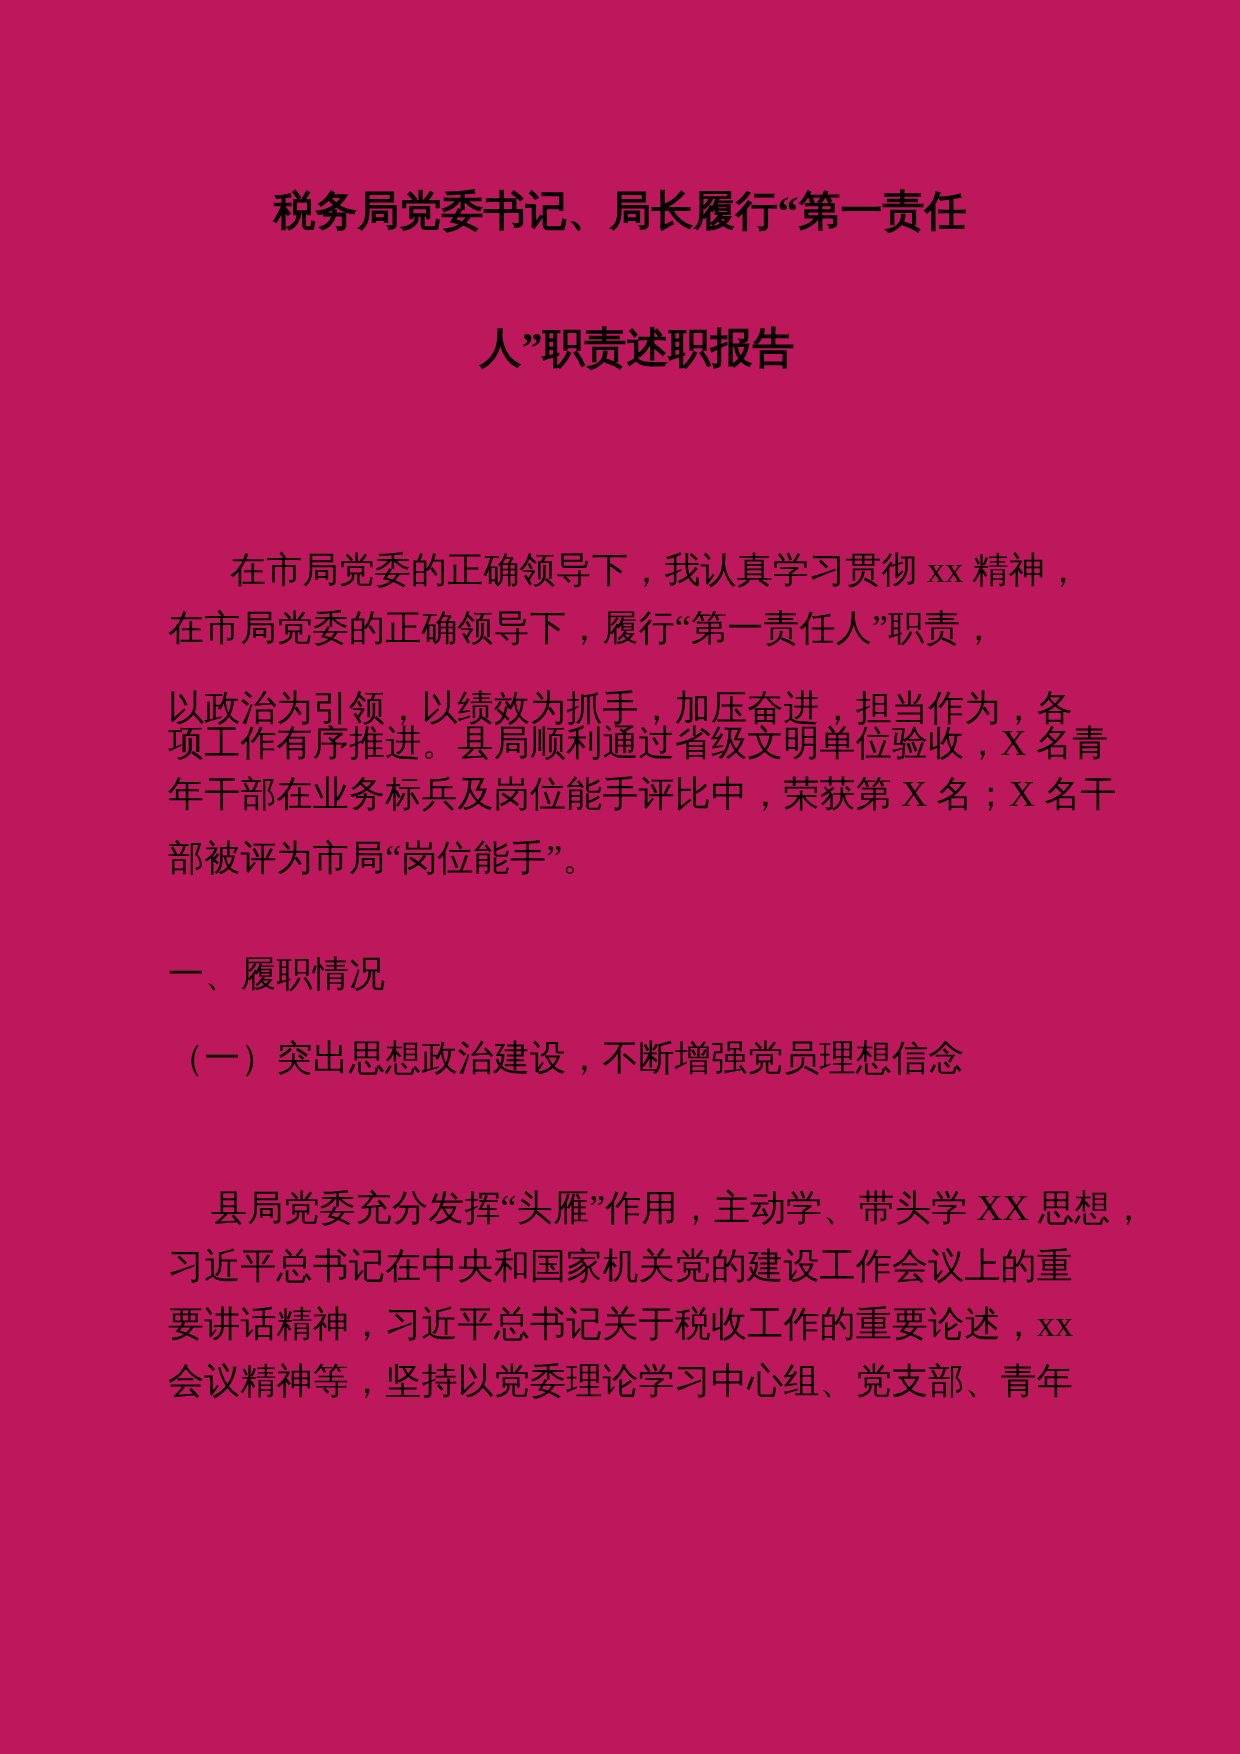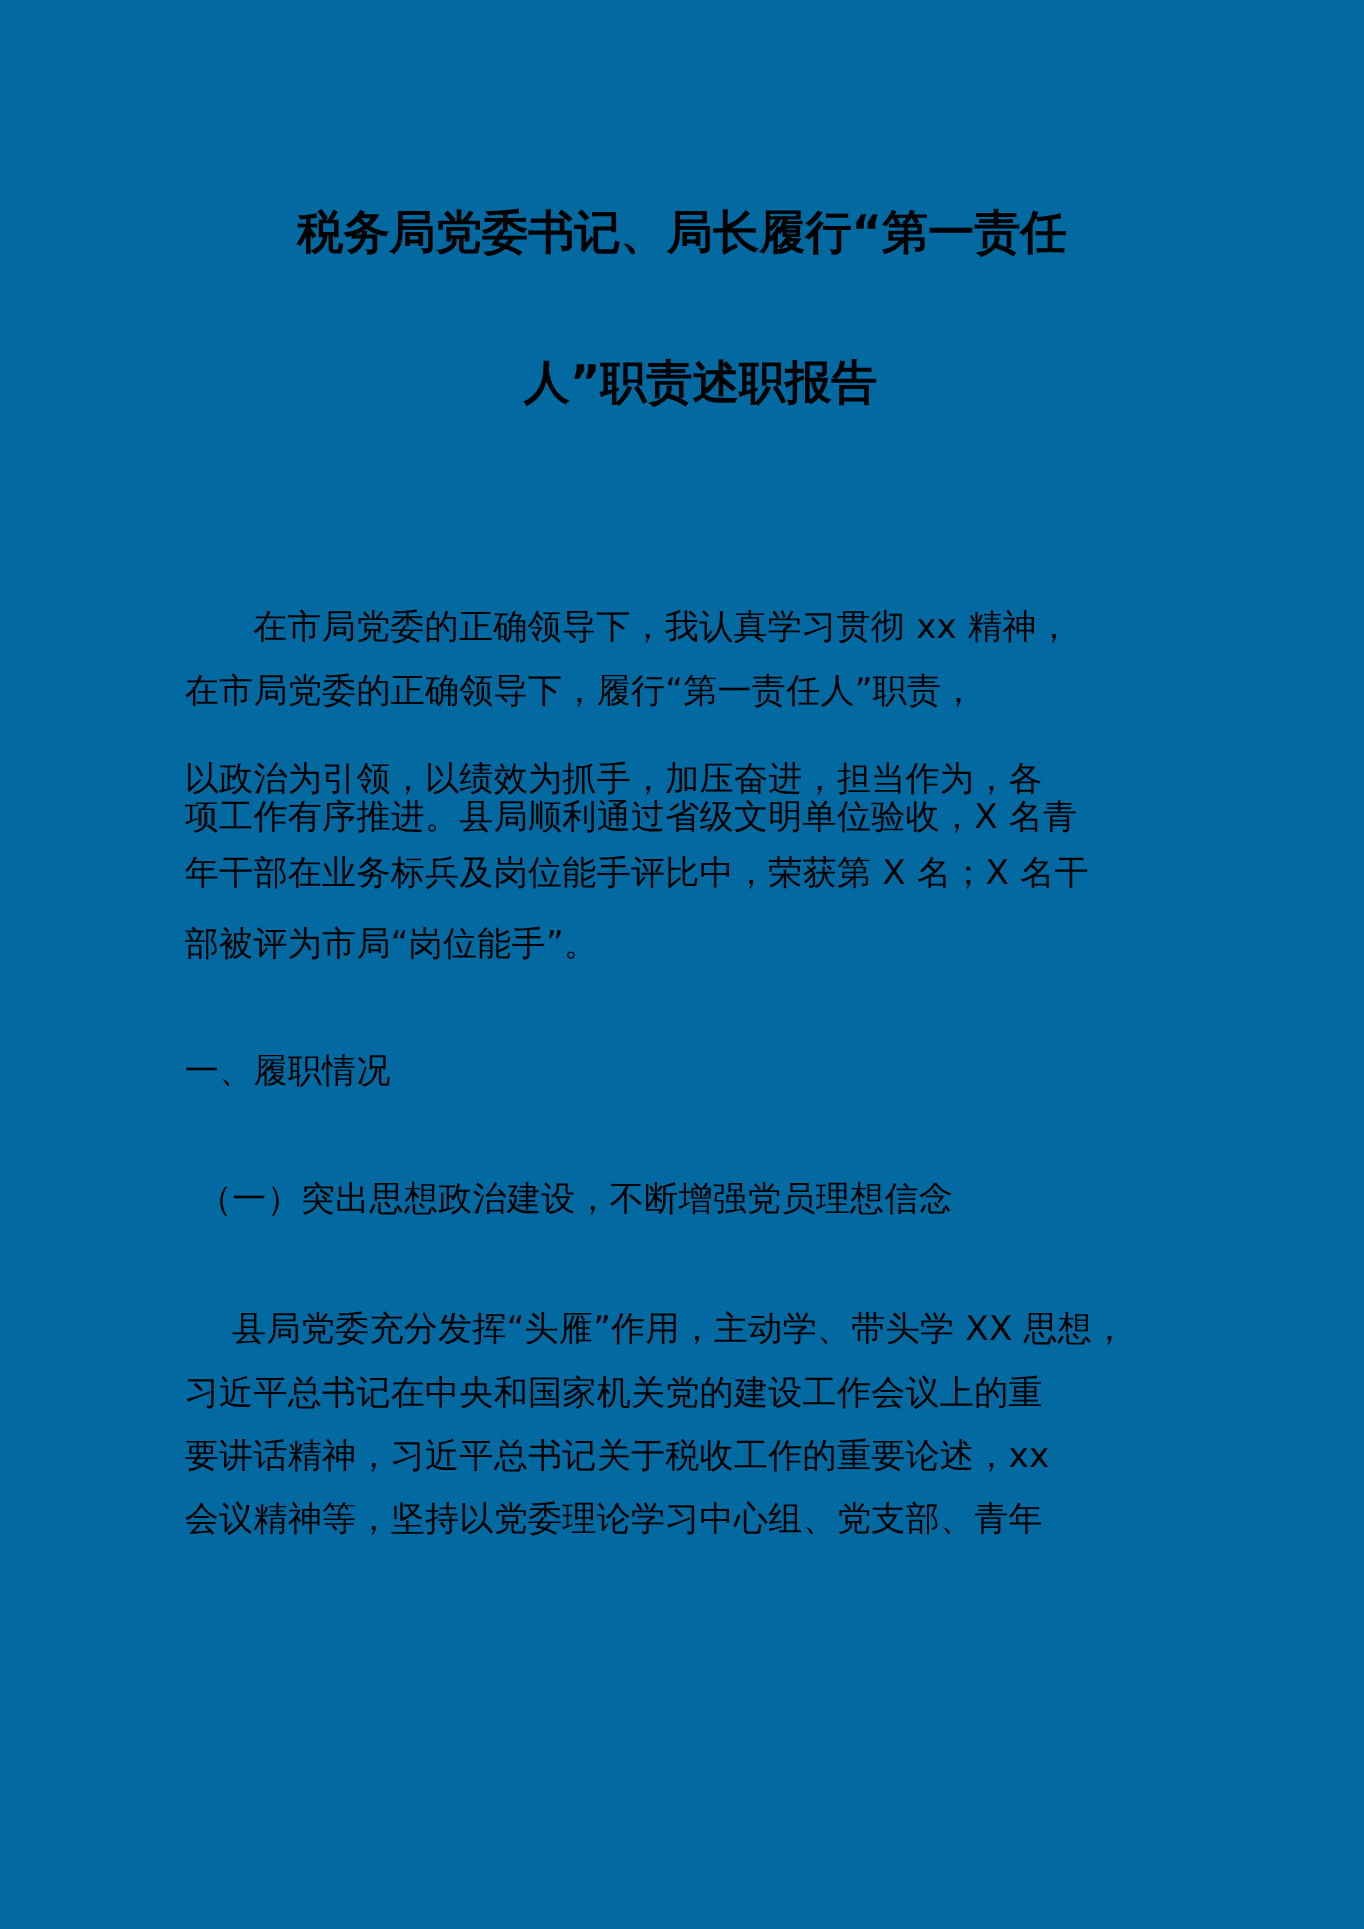--- a/index.html
+++ b/index.html
@@ -13,37 +13,38 @@
       position: relative;
       overflow: hidden;
       font-family: "DejaVu Sans", "Liberation Sans", sans-serif;
       color: #000000;
     }
     .page {
       position: absolute;
       left: 0; top: 0;
       width: 1240px;
       height: 1754px;
-      background: #0369a1;
+      background: #be185d;
+      font-family: Liberation Serif, serif;
     }
     .title-line {
       position: absolute;
       left: 0;
       width: 1240px;
       text-align: center;
       font-weight: bold;
       font-size: 42px;
       line-height: 50px;
       letter-spacing: 0px;
       white-space: nowrap;
     }
     .line {
       position: absolute;
       left: 168px;
-      font-size: 31px;
+      font-size: 36px;
       line-height: 40px;
       white-space: nowrap;
       letter-spacing: 0.2px;
     }
     .indent { left: 230px; }
   </style>
 </head>
 <body>
 
 <div class="page">
@@ -57,21 +58,21 @@
     <div class="line indent" style="top:550px;">在市局党委的正确领导下，我认真学习贯彻 xx 精神，</div>
     <div class="line" style="top:608px;">在市局党委的正确领导下，履行“第一责任人”职责，</div>
     <div class="line" style="top:688px;">以政治为引领，以绩效为抓手，加压奋进，担当作为，各</div>
     <div class="line" style="top:723px;text-align:right;">项工作有序推进。县局顺利通过省级文明单位验收，X 名青</div>
     <div class="line" style="top:774px;">年干部在业务标兵及岗位能手评比中，荣获第 X 名；X 名干</div>
     <div class="line" style="top:838px;">部被评为市局“岗位能手”。</div>
   </div>
 
   <div class="line" style="top:954px;">一、履职情况</div>
 
-  <div class="line" style="top:1070px;margin-left:12px;">（一）突出思想政治建设，不断增强党员理想信念</div>
+  <div class="line" style="top:1038px;">（一）突出思想政治建设，不断增强党员理想信念</div>
 
   <div>
     <div class="line" style="top:1188px;margin-left:43px;">县局党委充分发挥“头雁”作用，主动学、带头学 XX 思想，</div>
     <div class="line" style="top:1246px;">习近平总书记在中央和国家机关党的建设工作会议上的重</div>
     <div class="line" style="top:1304px;">要讲话精神，习近平总书记关于税收工作的重要论述，xx</div>
     <div class="line" style="top:1361px;">会议精神等，坚持以党委理论学习中心组、党支部、青年</div>
   </div>
 
 </div>
 

